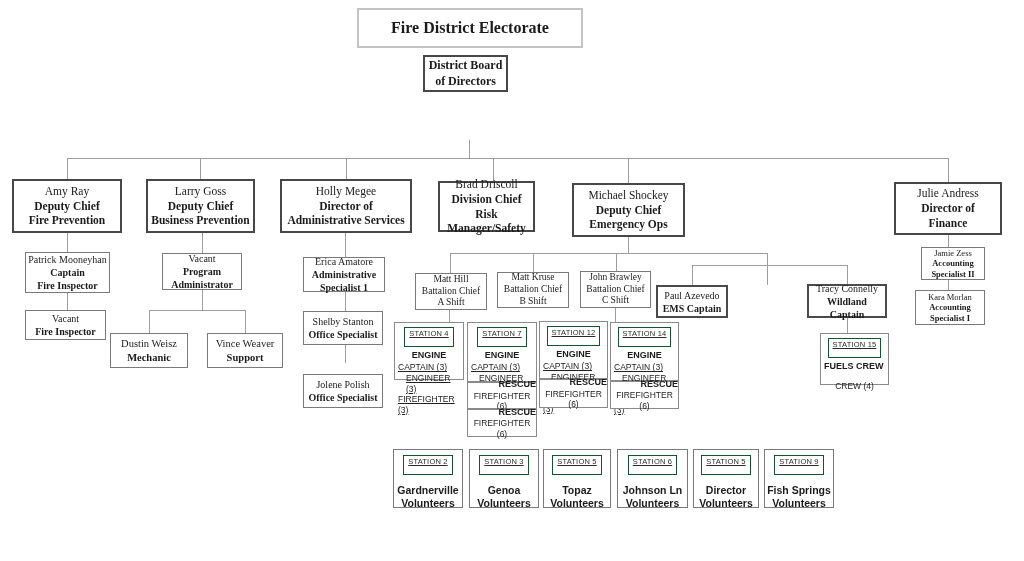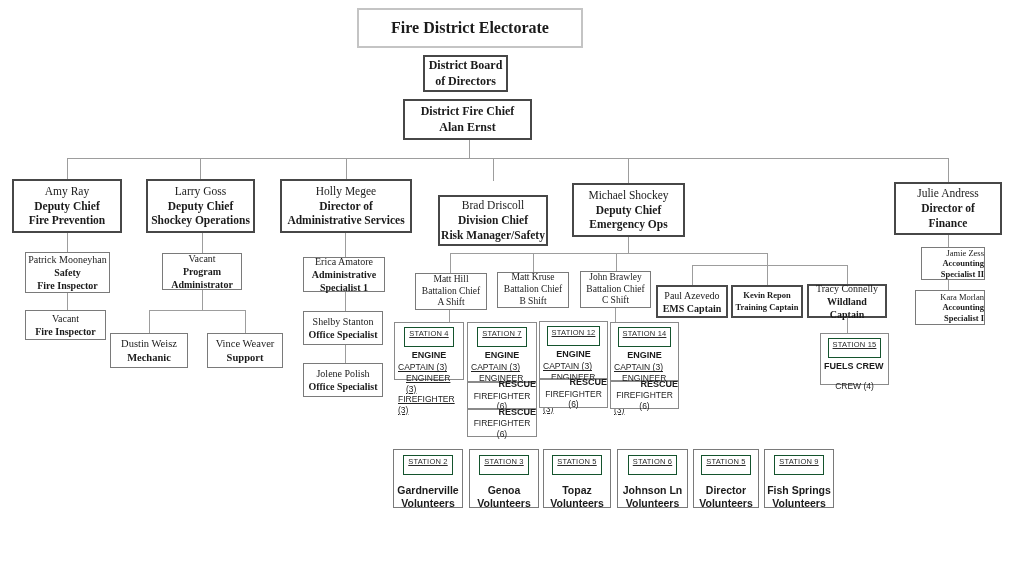--- a/index.html
+++ b/index.html
@@ -18,21 +18,21 @@
   .exec .tl{font-weight:bold;}
   
   .sub{font-size:10px;border:1px solid #7a7a7a;}
   .sub .nm{font-weight:normal;}
   .sub .tl{font-weight:bold;}
   .batt{font-size:9.5px;border:1px solid #7a7a7a;line-height:1.25;}
   .capt{font-size:10px;border:2px solid #4a4a4a;}
   .capt .tl{font-weight:bold;}
   .capt.small{font-size:8.5px;}
   .capt.small .nm{font-weight:bold;}
-  .fin{font-size:8.5px;border:1px solid #7a7a7a;line-height:1.25;text-align:right;}
+  .fin{font-size:8.5px;border:1px solid #7a7a7a;line-height:1.25;}
   .fin .tl{font-weight:bold;}
   
   .station{font-family:"Liberation Sans", sans-serif;border:1px solid #8a8a8a;
            justify-content:flex-start;padding-top:3px;}
   .stlabel{display:block;margin:1px auto 2px;border:1px solid #14532d;font-size:7.5px;
            padding:1px 4px 7px;letter-spacing:.2px;color:#2a2a2a;white-space:nowrap;text-decoration:underline;}
   .unit{font-size:9px;font-weight:bold;margin:1px 0 1px;}
   .roster{font-size:8.5px;text-align:left;padding-left:3px;color:#222;line-height:1.25;text-decoration:underline;}
   .roster div:nth-child(2){padding-left:8px;}
   .rescue{font-family:"Liberation Sans", sans-serif;border:1px solid #8a8a8a;line-height:1.25;}
@@ -90,59 +90,55 @@
 
   <div class="box electorate serif" style="left:357px;top:8px;width:226px;height:40px">
     <div>Fire District Electorate</div>
   </div>
 
   <div class="box dark2 top2 serif" style="left:423px;top:55px;width:85px;height:37px">
     <div>District Board</div>
     <div>of Directors</div>
   </div>
 
-  <div class="box dark2 top2 serif" style="left:403px;top:99px;width:129px;height:41px">
-    <div>District Fire Chief</div>
-    <div>Alan Ernst</div>
-  </div>
 
   <div class="box exec serif" style="left:12px;top:179px;width:110px;height:54px">
     <div class="nm">Amy Ray</div>
     <div class="tl">Deputy Chief</div>
     <div class="tl">Fire Prevention</div>
   </div>
   <div class="box exec serif" style="left:146px;top:179px;width:109px;height:54px">
     <div class="nm">Larry Goss</div>
     <div class="tl">Deputy Chief</div>
-    <div class="tl">Shockey Operations</div>
+    <div class="tl">Business Prevention</div>
   </div>
   <div class="box exec serif" style="left:280px;top:179px;width:132px;height:54px">
     <div class="nm">Holly Megee</div>
     <div class="tl">Director of</div>
     <div class="tl">Administrative Services</div>
   </div>
-  <div class="box exec serif" style="left:438px;top:195px;width:110px;height:51px">
+  <div class="box exec serif" style="left:438px;top:181px;width:97px;height:51px">
     <div class="nm">Brad Driscoll</div>
     <div class="tl">Division Chief</div>
     <div class="tl">Risk Manager/Safety</div>
   </div>
   <div class="box exec serif" style="left:572px;top:183px;width:113px;height:54px">
     <div class="nm">Michael Shockey</div>
     <div class="tl">Deputy Chief</div>
     <div class="tl">Emergency Ops</div>
   </div>
   <div class="box exec serif" style="left:894px;top:182px;width:108px;height:53px">
     <div class="nm">Julie Andress</div>
     <div class="tl">Director of</div>
     <div class="tl">Finance</div>
   </div>
 
   <div class="box sub serif" style="left:25px;top:252px;width:85px;height:41px">
     <div class="nm">Patrick Mooneyhan</div>
-    <div class="tl">Safety</div>
+    <div class="tl">Captain</div>
     <div class="tl">Fire Inspector</div>
   </div>
   <div class="box sub serif" style="left:25px;top:310px;width:81px;height:30px">
     <div class="nm">Vacant</div>
     <div class="tl">Fire Inspector</div>
   </div>
 
   <div class="box sub serif" style="left:162px;top:253px;width:80px;height:37px">
     <div class="nm">Vacant</div>
     <div class="tl">Program</div>
@@ -159,21 +155,21 @@
 
   <div class="box sub serif" style="left:303px;top:257px;width:82px;height:35px">
     <div class="nm">Erica Amatore</div>
     <div class="tl">Administrative</div>
     <div class="tl">Specialist 1</div>
   </div>
   <div class="box sub serif" style="left:303px;top:311px;width:80px;height:34px">
     <div class="nm">Shelby Stanton</div>
     <div class="tl">Office Specialist</div>
   </div>
-  <div class="box sub serif" style="left:303px;top:363px;width:80px;height:34px">
+  <div class="box sub serif" style="left:303px;top:374px;width:80px;height:34px">
     <div class="nm">Jolene Polish</div>
     <div class="tl">Office Specialist</div>
   </div>
 
   <div class="box batt serif" style="left:415px;top:273px;width:72px;height:37px">
     <div>Matt Hill</div>
     <div>Battalion Chief</div>
     <div>A Shift</div>
   </div>
   <div class="box batt serif" style="left:497px;top:272px;width:72px;height:36px">
@@ -183,24 +179,20 @@
   </div>
   <div class="box batt serif" style="left:580px;top:271px;width:71px;height:37px">
     <div>John Brawley</div>
     <div>Battalion Chief</div>
     <div>C Shift</div>
   </div>
 
   <div class="box capt serif" style="left:656px;top:285px;width:72px;height:33px">
     <div class="nm">Paul Azevedo</div>
     <div class="tl">EMS Captain</div>
-  </div>
-  <div class="box capt small serif" style="left:731px;top:285px;width:72px;height:33px">
-    <div class="nm">Kevin Repon</div>
-    <div class="tl">Training Captain</div>
   </div>
   <div class="box capt serif" style="left:807px;top:284px;width:80px;height:34px">
     <div class="nm">Tracy Connelly</div>
     <div class="tl">Wildland Captain</div>
   </div>
 
   <div class="box station" style="left:394px;top:322px;width:70px;height:58px">
     <span class="stlabel">STATION 4</span>
     <div class="unit">ENGINE</div>
     <div class="roster">

